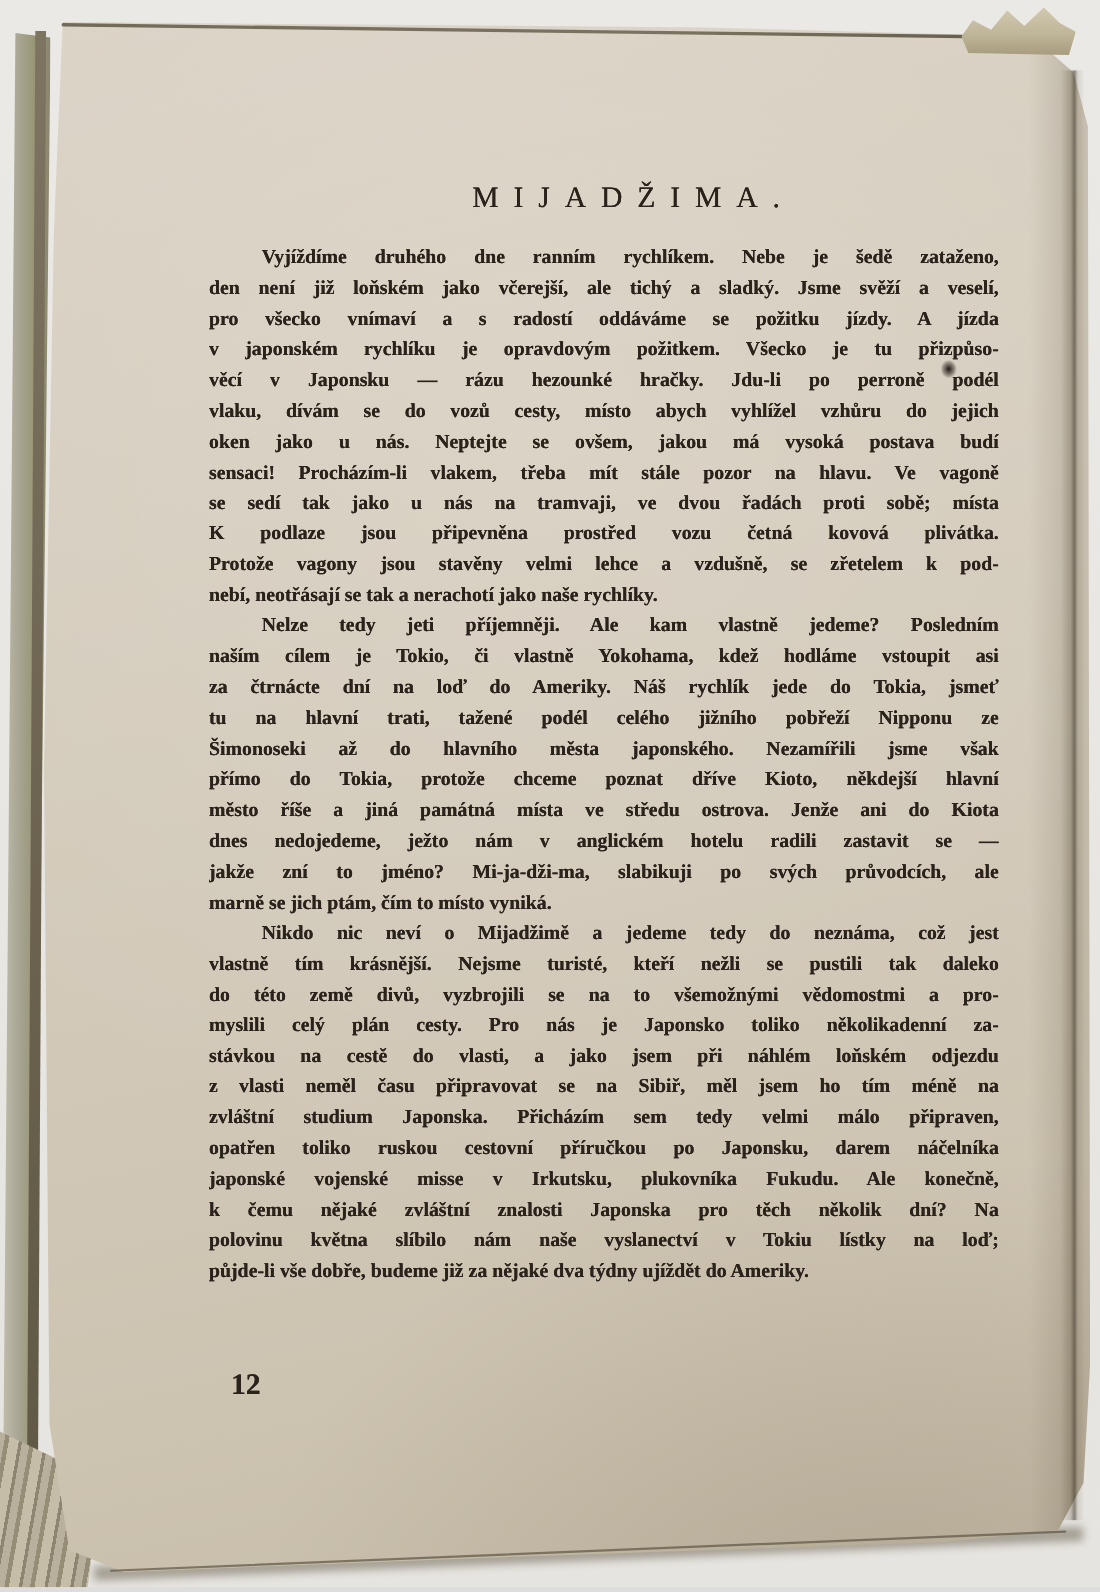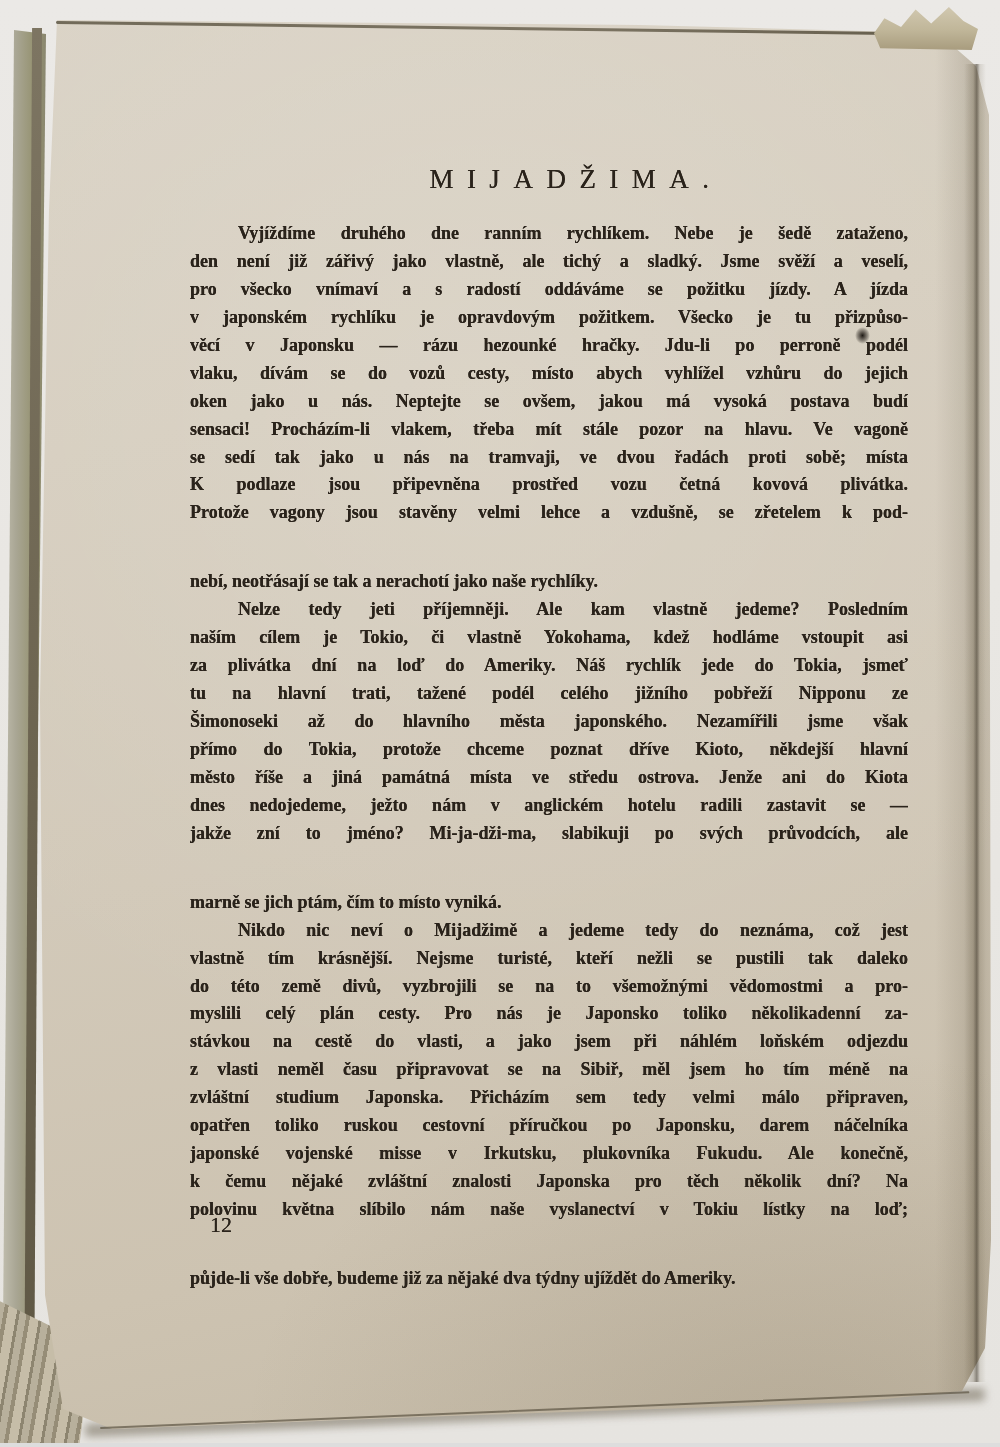--- a/index.html
+++ b/index.html
@@ -80,24 +80,24 @@
   }
   .body-text{
     position:absolute;left:190px;top:220px;width:718px;z-index:4;
     color:var(--ink,#2a231b);text-shadow:0 0 .4px currentColor;
   }
   .line{
     height:27.94px;line-height:27.94px;font-size:18px;overflow:hidden;
     text-align:justify;text-align-last:justify;white-space:normal;font-weight:bold;
   }
   .line.indent{text-indent:48px;}
-  .line.end{text-align-last:left;margin-top:41px;}
+  .line.end{text-align-last:left;}
   .page-number{
-    position:absolute;left:210px;top:1210px;z-index:4;
-    font-size:22px;line-height:30px;color:var(--ink,#2a231b);text-shadow:0 0 .4px currentColor;
+    position:absolute;left:210px;top:1243px;z-index:4;
+    font-size:27px;line-height:30px;color:var(--ink,#2a231b);text-shadow:0 0 .4px currentColor;font-weight:bold;
   }
 </style>
 </head>
 <body>
 
 <div class="stage">
   <div class="cover-edge"></div>
   <div class="cover-dark-line"></div>
   <div class="leaf-stack"></div>
   <div class="bottom-shadow"></div>
@@ -106,34 +106,34 @@
 
   <div class="top-edge-line"></div>
   <div class="bottom-edge-line"></div>
   <div class="crease"></div>
   <div class="torn-fragment"></div>
   <div class="ink-blot"></div>
 
   <h1 class="chapter-title">MIJADŽIMA.</h1>
   <div class="body-text">
       <div class="line indent">Vyjíždíme druhého dne ranním rychlíkem. Nebe je šedě zataženo,</div>
-      <div class="line">den není již zářivý jako vlastně, ale tichý a sladký. Jsme svěží a veselí,</div>
+      <div class="line">den není již loňském jako včerejší, ale tichý a sladký. Jsme svěží a veselí,</div>
       <div class="line">pro všecko vnímaví a s radostí oddáváme se požitku jízdy. A jízda</div>
       <div class="line">v japonském rychlíku je opravdovým požitkem. Všecko je tu přizpůso-</div>
       <div class="line">věcí v Japonsku — rázu hezounké hračky. Jdu-li po perroně podél</div>
       <div class="line">vlaku, dívám se do vozů cesty, místo abych vyhlížel vzhůru do jejich</div>
       <div class="line">oken jako u nás. Neptejte se ovšem, jakou má vysoká postava budí</div>
       <div class="line">sensaci! Procházím-li vlakem, třeba mít stále pozor na hlavu. Ve vagoně</div>
       <div class="line">se sedí tak jako u nás na tramvaji, ve dvou řadách proti sobě; místa</div>
       <div class="line">K podlaze jsou připevněna prostřed vozu četná kovová plivátka.</div>
       <div class="line">Protože vagony jsou stavěny velmi lehce a vzdušně, se zřetelem k pod-</div>
       <div class="line end">nebí, neotřásají se tak a nerachotí jako naše rychlíky.</div>
       <div class="line indent">Nelze tedy jeti příjemněji. Ale kam vlastně jedeme? Posledním</div>
       <div class="line">naším cílem je Tokio, či vlastně Yokohama, kdež hodláme vstoupit asi</div>
-      <div class="line">za plivátka dní na loď do Ameriky. Náš rychlík jede do Tokia, jsmeť</div>
+      <div class="line">za čtrnácte dní na loď do Ameriky. Náš rychlík jede do Tokia, jsmeť</div>
       <div class="line">tu na hlavní trati, tažené podél celého jižního pobřeží Nipponu ze</div>
       <div class="line">Šimonoseki až do hlavního města japonského. Nezamířili jsme však</div>
       <div class="line">přímo do Tokia, protože chceme poznat dříve Kioto, někdejší hlavní</div>
       <div class="line">město říše a jiná památná místa ve středu ostrova. Jenže ani do Kiota</div>
       <div class="line">dnes nedojedeme, ježto nám v anglickém hotelu radili zastavit se —</div>
       <div class="line">jakže zní to jméno? Mi-ja-dži-ma, slabikuji po svých průvodcích, ale</div>
       <div class="line end">marně se jich ptám, čím to místo vyniká.</div>
       <div class="line indent">Nikdo nic neví o Mijadžimě a jedeme tedy do neznáma, což jest</div>
       <div class="line">vlastně tím krásnější. Nejsme turisté, kteří nežli se pustili tak daleko</div>
       <div class="line">do této země divů, vyzbrojili se na to všemožnými vědomostmi a pro-</div>

